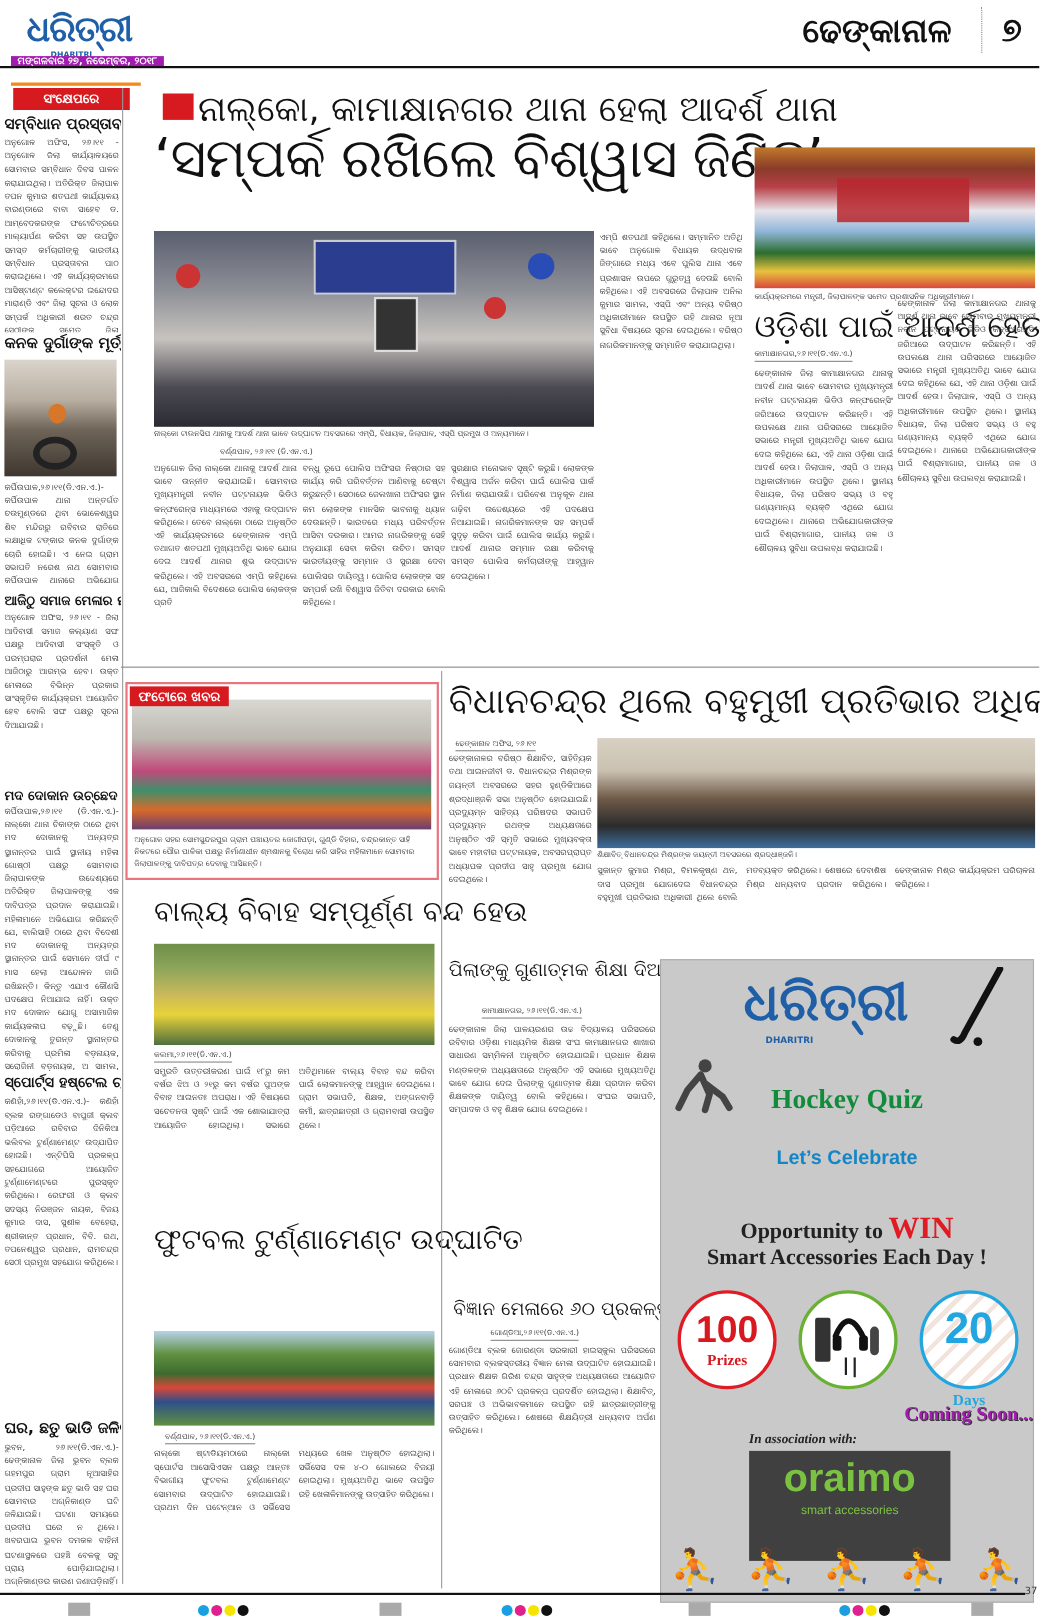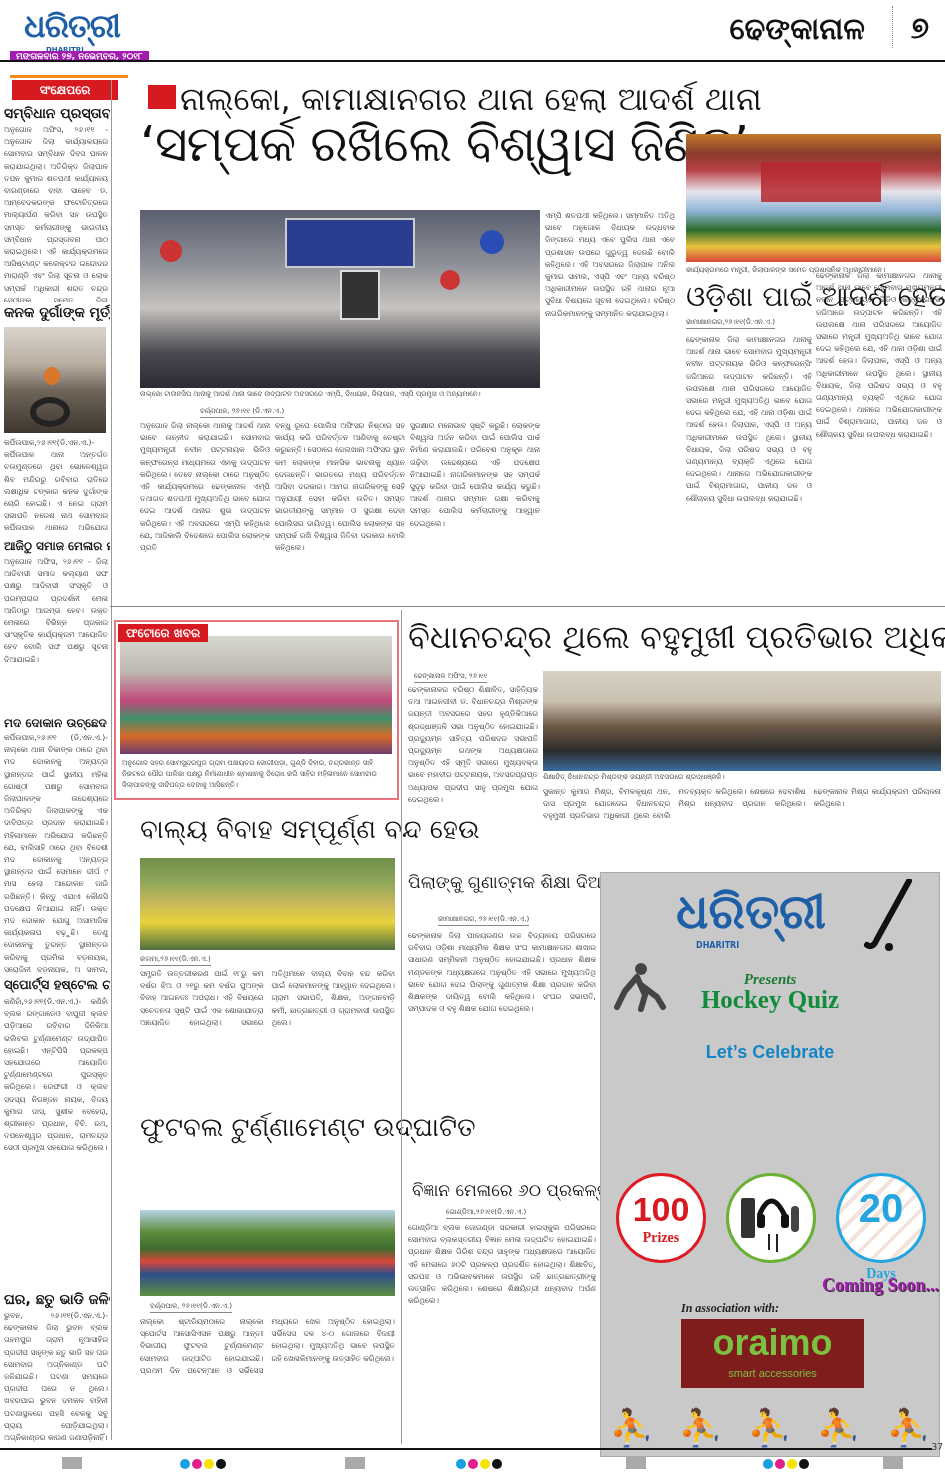--- a/index.html
+++ b/index.html
@@ -55,21 +55,21 @@
   #ad .c2 { left: 125px; border-color: #69b033; }
   #ad .c3 { left: 235px; border-color: #23a6e0; }
   #ad .big-num { position: absolute; width: 100%; text-align: center; top: 14px; font-family: "Liberation Sans", sans-serif; font-weight: bold; font-size: 34px; }
   #ad .c1 .big-num { color: #d71920; }
   #ad .c3 .big-num { color: #23a6e0; font-size: 40px; top: 10px; }
   #ad .small-lbl { position: absolute; width: 100%; text-align: center; top: 54px; font-family: "Liberation Serif", serif; font-weight: bold; font-size: 14px; }
   #ad .c1 .small-lbl { color: #d71920; }
   #ad .c3 .small-lbl { color: #23a6e0; margin-top: 36px; }
   #ad .coming { position: absolute; left: 0; width: 100%; top: 402px; text-align: right; font-family: "Liberation Serif", serif; font-weight: bold; font-size: 18px; color: #a21caf; text-shadow: 1px 1px 0 #333; }
   #ad .assoc { position: absolute; left: 80px; top: 428px; font-family: "Liberation Serif", serif; font-style: italic; font-weight: bold; font-size: 12px; color: #222; }
-  #ad .oraimo { position: absolute; left: 80px; top: 446px; width: 183px; height: 69px; background: #7f1d1d; text-align: center; }
+  #ad .oraimo { position: absolute; left: 80px; top: 446px; width: 183px; height: 100px; background: #404040; text-align: center; }
   #ad .oraimo .name { font-family: "Liberation Sans", sans-serif; font-size: 36px; color: #7cc242; font-weight: bold; line-height: 48px; }
   #ad .oraimo .tag { font-family: "Liberation Sans", sans-serif; font-size: 11px; color: #7cc242; }
   #ad .silhouettes { position: absolute; left: 8px; bottom: 6px; width: 322px; height: 45px; display: flex; justify-content: space-between; }
   #ad .silhouettes span { font-size: 36px; color: #111; line-height: 45px; }
 
   
   #footline { left: 0; top: 1448px; width: 932px; height: 2px; background: #111; }
   #folio { right: 2px; top: 1442px; font-size: 9px; color: #333; }
   .reg { position: absolute; top: 1459px; width: 10px; height: 10px; border-radius: 50%; }
   .graybox { position: absolute; top: 1457px; width: 20px; height: 12px; background: #aaa; }
@@ -180,24 +180,27 @@
   <div class="logo">ଧରିତ୍ରୀ</div>
   <div class="logo-sub">DHARITRI</div>
   <svg style="position:absolute;left:262px;top:6px;" width="50" height="75">
     <path d="M46 2 L14 60 Q10 70 4 66" stroke="#111" stroke-width="6" fill="none" stroke-linecap="round"></path>
     <circle cx="26" cy="68" r="4" fill="#111"></circle>
   </svg>
   <svg style="position:absolute;left:10px;top:88px;" width="60" height="55">
     <circle cx="30" cy="8" r="6" fill="#444"></circle>
     <path d="M26 16 L14 30 L6 46 M26 16 L34 34 L30 48 M30 24 L46 36 L52 46" stroke="#444" stroke-width="6" fill="none" stroke-linecap="round"></path>
   </svg>
-  <div class="presents">Presents</div>
   <div class="quiz">Hockey Quiz</div>
   <div class="celebrate">
     <div>Let’s Celebrate</div>
+  </div>
+  <div class="opp">
+    <div><span>Opportunity to</span> <span class="win">WIN</span></div>
+    <div>Smart Accessories Each Day !</div>
   </div>
   <div class="circle c1">
     <div class="big-num">100</div>
     <div class="small-lbl">Prizes</div>
   </div>
   <div class="circle c2">
     <svg width="84" height="84">
       <rect x="12" y="22" width="14" height="40" rx="2" fill="#333"></rect>
       <path d="M30 40 Q42 10 56 40" stroke="#111" stroke-width="5" fill="none"></path>
       <rect x="28" y="38" width="8" height="14" rx="3" fill="#111"></rect>

